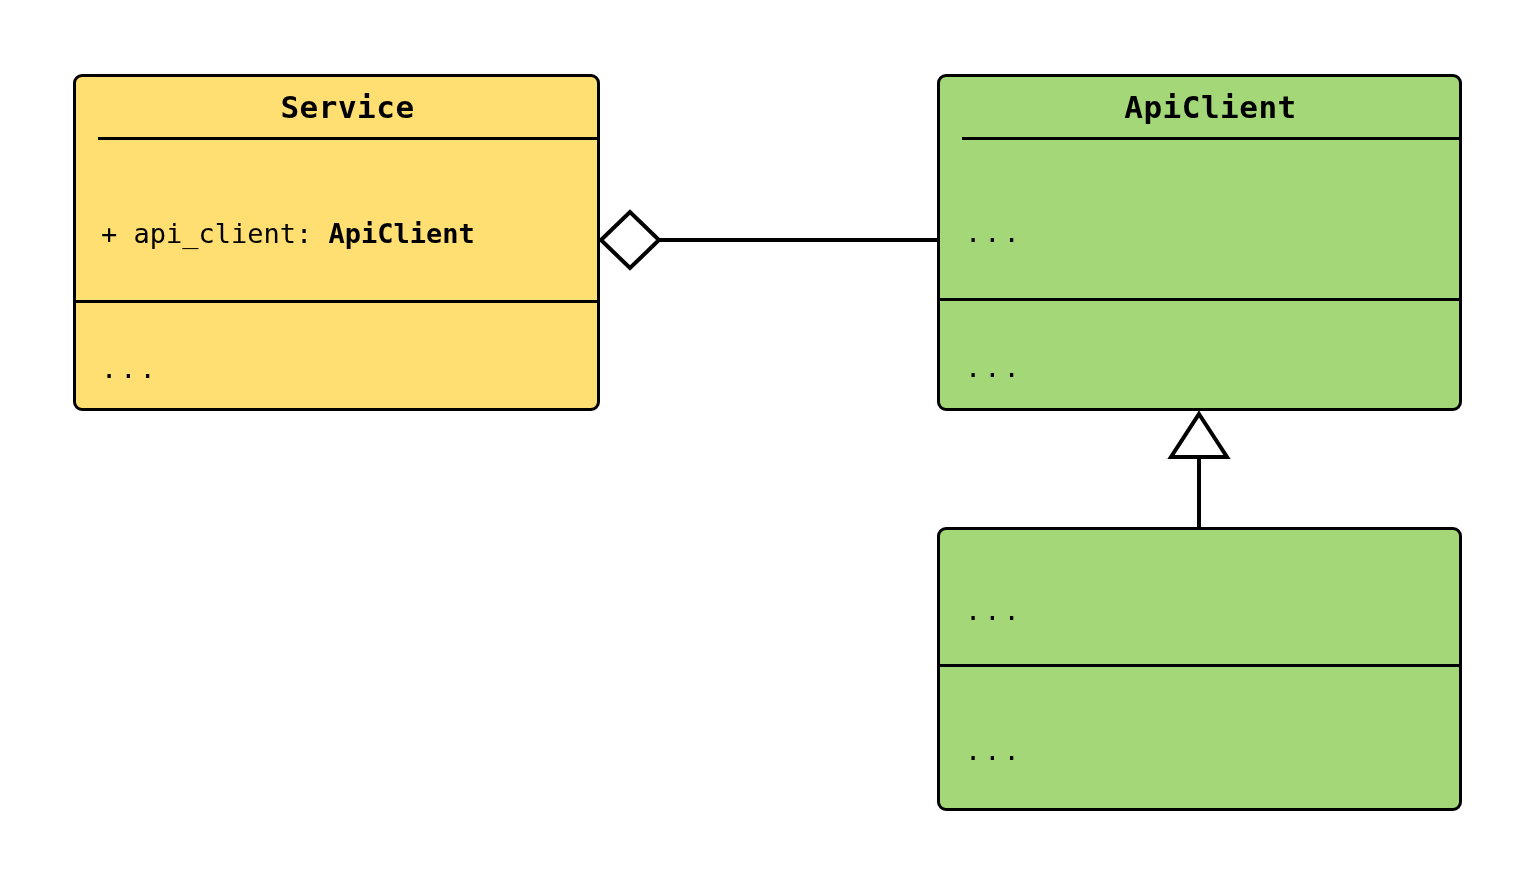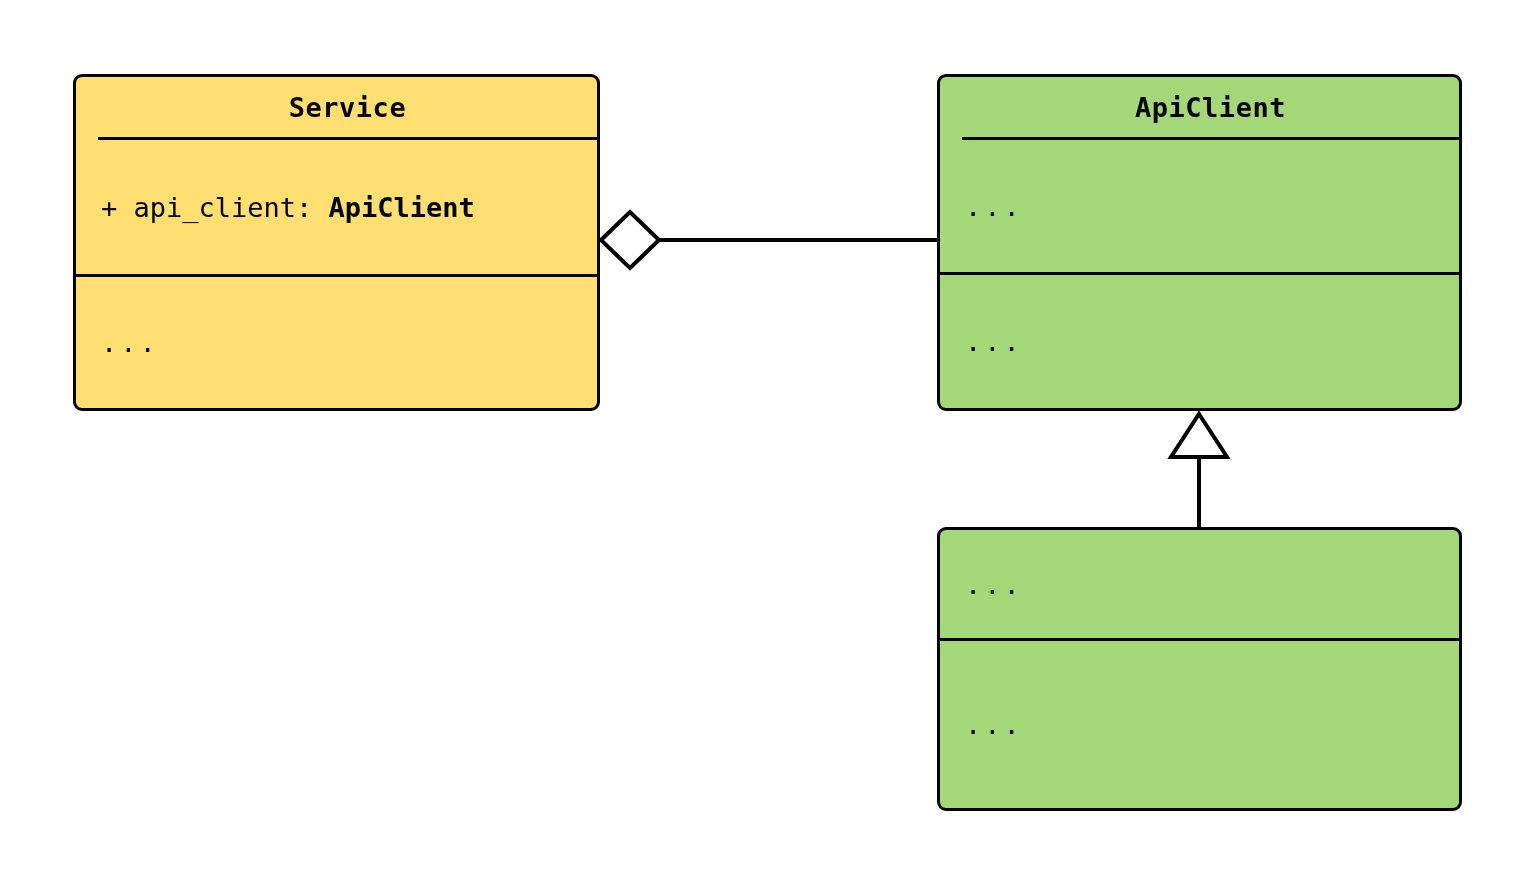--- a/index.html
+++ b/index.html
@@ -31,37 +31,38 @@
   }
   .uml-class.yellow { background: #ffde72; }
   .uml-class.green  { background: #a3d777; }
 
   .uml-title {
     box-sizing: border-box;
     display: flex;
     align-items: center;
     justify-content: center;
     font-weight: bold;
-    font-size: 27px;
+    font-size: 31px;
     letter-spacing: 0.5px;
     color: #000000;
     border-bottom: 3px solid #000000;
     white-space: nowrap;
     margin-left: 22px;
   }
 
   .uml-compartment {
     box-sizing: border-box;
     display: flex;
     align-items: center;
     padding-left: 25px;
     font-size: 27px;
     color: #000000;
     white-space: nowrap;
     overflow: hidden;
+    margin-top: 26px;
   }
   .uml-compartment.divided { border-bottom: 3px solid #000000; }
 
   .attr-type { font-weight: bold; }
   .ellipsis { letter-spacing: 3px; }
 
   
   .connector-svg {
     position: absolute;
     left: 0;

